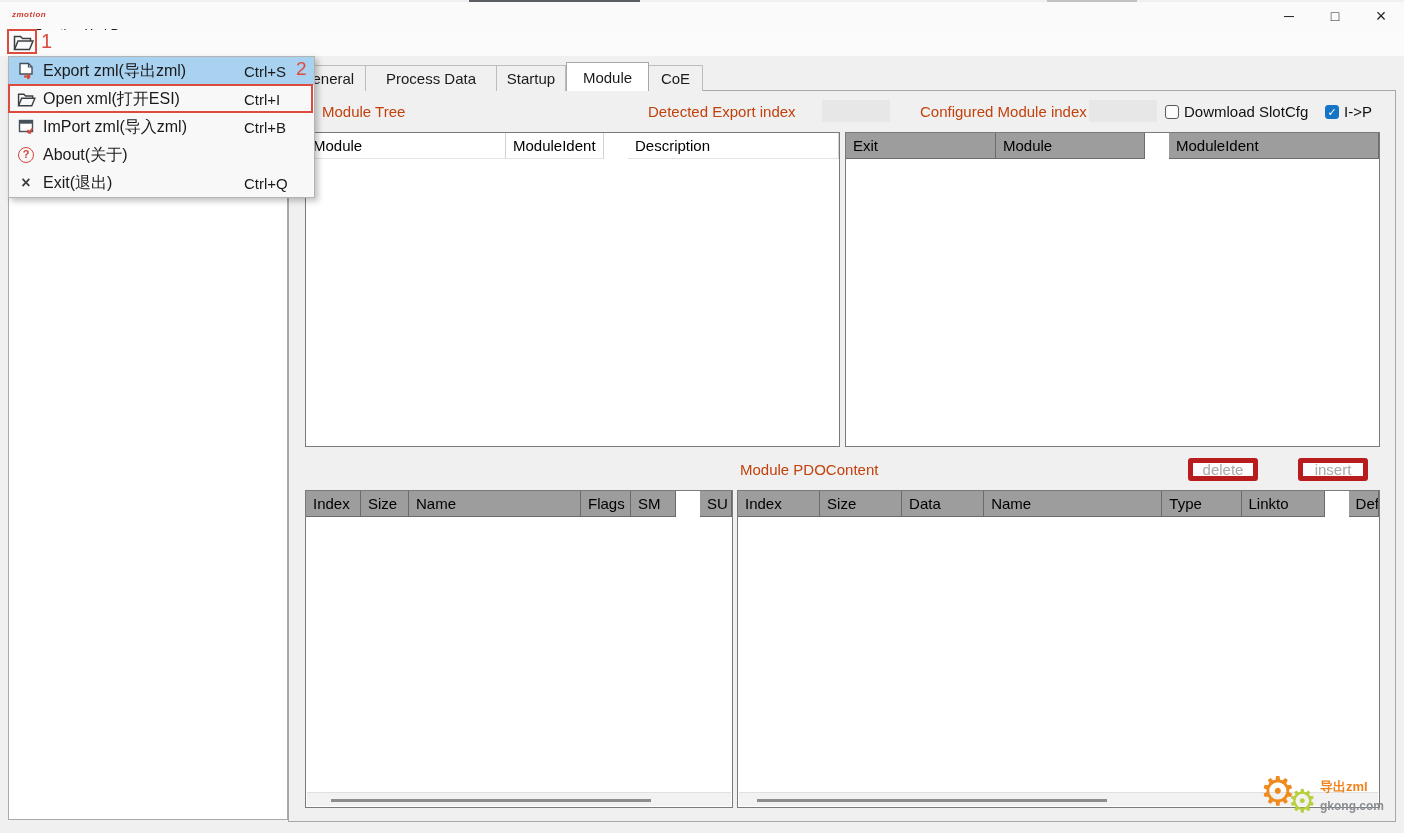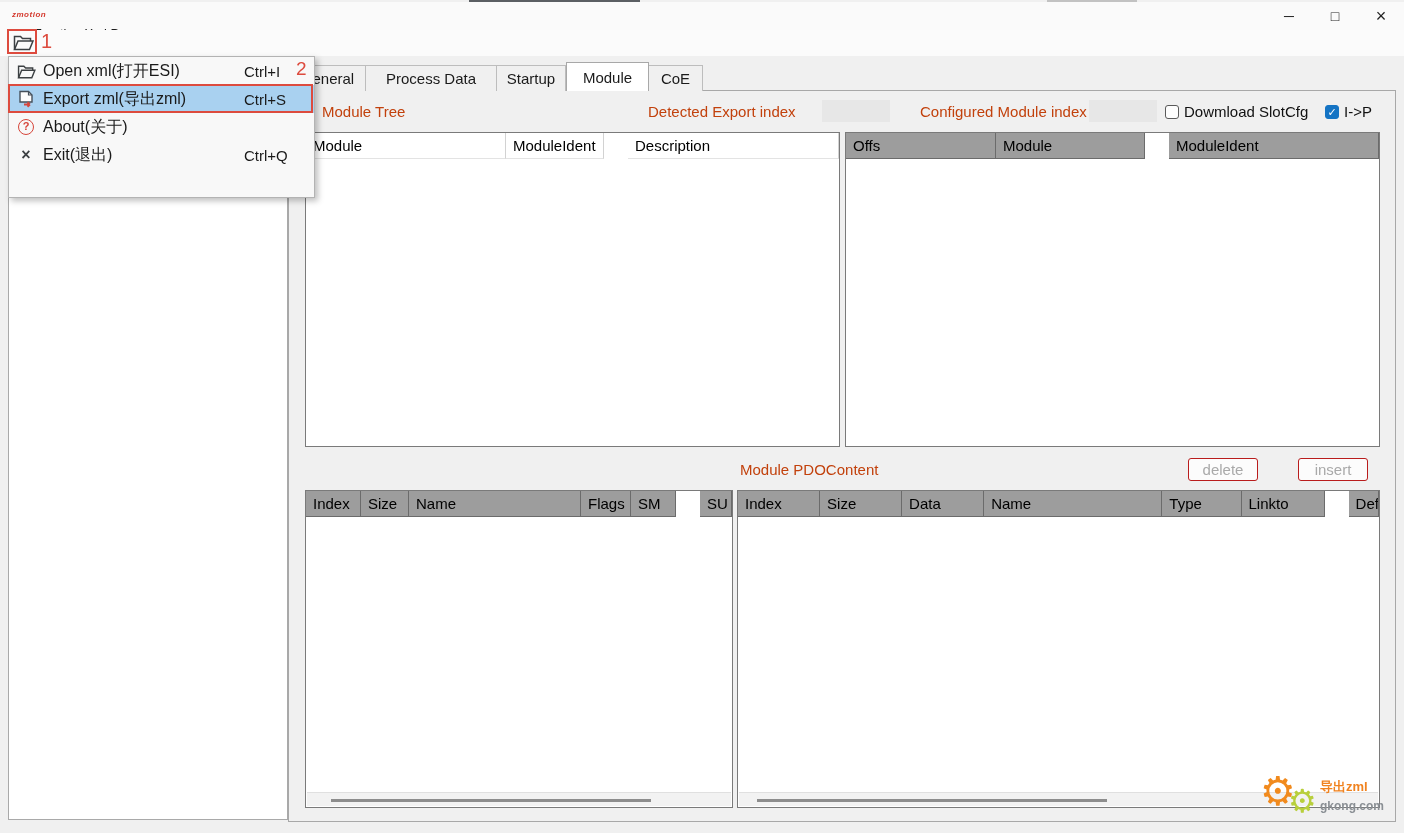--- a/index.html
+++ b/index.html
@@ -69,21 +69,21 @@
   .tbl { position:absolute; background:#ffffff; border:1px solid #7a7a7a; }
   .thead { display:flex; height:26px; }
   .thead.graybar .th { background:#9d9d9d; color:#000; border-right:1px solid #6b6b6b; border-bottom:1px solid #6b6b6b; }
   .thead.whitebar .th { background:#ffffff; color:#000; border-right:1px solid #d2d2d2; border-bottom:1px solid #e3e3e3; }
   .th { display:flex; align-items:center; padding-left:7px; font-size:15px; white-space:nowrap; overflow:hidden; }
   .th:last-child { border-right:none; flex:1 1 auto;margin-left:24px; }
 
   .hscroll { position:absolute; left:1px; right:1px; bottom:1px; height:14px; background:#f2f2f2; border-top:1px solid #e0e0e0; }
   .hthumb { position:absolute; top:6px; height:3px; background:#8d8d8d; }
 
-  .btn { position:absolute; width:70px; height:23px; background:#fcfcfc; border:1px solid #b91c1c; border-radius:3px;
+  .btn { position:absolute; width:70px; height:23px; background:#fcfcfc; border:5px solid #b91c1c; border-radius:3px;
     font-size:15px; color:#a9a9a9; display:flex; align-items:center; justify-content:center; }
 
   
   .watermark { position:absolute; right:6px; bottom:8px; width:140px; height:56px; z-index:70; }
   .gear1 { position:absolute; left:2px; top:2px; font-size:40px; color:#f18a1d; line-height:40px;
     font-family:"DejaVu Sans", sans-serif; }
   .gear2 { position:absolute; left:30px; top:16px; font-size:32px; color:#b8cf3c; line-height:32px;
     font-family:"DejaVu Sans", sans-serif; }
   .wm-text { position:absolute; left:62px; top:8px; }
   .wm-line1 { color:#f0821e; font-size:13px; font-weight:bold; white-space:nowrap; }
@@ -150,21 +150,21 @@
   <div class="tbl" style="left:305px; top:132px; width:535px; height:315px;">
     <div class="thead whitebar">
       <div class="th" style="width:200px">Module</div>
       <div class="th" style="width:98px">ModuleIdent</div>
       <div class="th">Description</div>
     </div>
   </div>
 
   <div class="tbl" style="left:845px; top:132px; width:535px; height:315px;">
     <div class="thead graybar">
-      <div class="th" style="width:150px">Offs</div>
+      <div class="th" style="width:150px">Exit</div>
       <div class="th" style="width:149px">Module</div>
       <div class="th">ModuleIdent</div>
     </div>
   </div>
 
   <div class="lbl" style="left:322px; top:461px;margin-top:32px;">Module PDOList</div>
   <div class="lbl" style="left:740px; top:461px;">Module PDOContent</div>
   <div class="btn" style="left:1188px; top:458px;">delete</div>
   <div class="btn" style="left:1298px; top:458px;">insert</div>
 
@@ -191,43 +191,54 @@
       <div class="th" style="width:82px">Type</div>
       <div class="th" style="width:86px">Linkto</div>
       <div class="th">Def</div>
     </div>
     <div class="hscroll">
       <div class="hthumb" style="left:18px; width:350px;"></div>
     </div>
   </div>
 
   <div class="menu">
-    <div class="menu-item">
-      <span class="mi-icon">
-        <svg width="19" height="15" viewBox="0 0 21 17">
-          <path d="M1.5 15.5 L1.5 2.5 L7.5 2.5 L9.5 4.5 L17.5 4.5 L17.5 7" fill="none" stroke="#3c4043" stroke-width="1.6"></path>
-          <path d="M1.5 15.5 L5 7 L20 7 L16.5 15.5 Z" fill="none" stroke="#3c4043" stroke-width="1.6"></path>
-        </svg>
-      </span>
-      <span class="mi-label">Open xml(打开ESI)</span>
-      <span class="mi-shortcut">Ctrl+I</span>
-    </div>
     <div class="menu-item hl">
       <span class="mi-icon">
         <svg width="17" height="18" viewBox="0 0 17 18">
           <path d="M2 1.5 L10.5 1.5 L14 5 L14 12 L2 12 Z" fill="#fdfdfd" stroke="#46505a" stroke-width="1.4"></path>
           <path d="M10.5 1.5 L10.5 5 L14 5" fill="none" stroke="#46505a" stroke-width="1.2"></path>
           <path d="M6 14.5 L12 14.5 M12 14.5 L9.5 12.3 M12 14.5 L9.5 16.7" fill="none" stroke="#d6453a" stroke-width="1.8"></path>
         </svg>
       </span>
       <span class="mi-label">Export zml(导出zml)</span>
       <span class="mi-shortcut">Ctrl+S</span>
     </div>
     <div class="menu-item">
       <span class="mi-icon">
+        <svg width="19" height="15" viewBox="0 0 21 17">
+          <path d="M1.5 15.5 L1.5 2.5 L7.5 2.5 L9.5 4.5 L17.5 4.5 L17.5 7" fill="none" stroke="#3c4043" stroke-width="1.6"></path>
+          <path d="M1.5 15.5 L5 7 L20 7 L16.5 15.5 Z" fill="none" stroke="#3c4043" stroke-width="1.6"></path>
+        </svg>
+      </span>
+      <span class="mi-label">Open xml(打开ESI)</span>
+      <span class="mi-shortcut">Ctrl+I</span>
+    </div>
+    <div class="menu-item">
+      <span class="mi-icon">
+        <svg width="17" height="17" viewBox="0 0 17 17">
+          <rect x="1.5" y="1.5" width="13" height="11" fill="#fdfdfd" stroke="#46505a" stroke-width="1.4"></rect>
+          <rect x="1.5" y="1.5" width="13" height="3.2" fill="#46505a"></rect>
+          <path d="M14.5 9.5 L10 14 M10 14 L10 10.8 M10 14 L13.2 14" fill="none" stroke="#d6453a" stroke-width="1.6"></path>
+        </svg>
+      </span>
+      <span class="mi-label">ImPort zml(导入zml)</span>
+      <span class="mi-shortcut">Ctrl+B</span>
+    </div>
+    <div class="menu-item">
+      <span class="mi-icon">
           <span class="qmark">?</span>
         </span>
       <span class="mi-label">About(关于)</span>
       <span class="mi-shortcut"></span>
     </div>
     <div class="menu-item">
       <span class="mi-icon">
           <span class="xmark">×</span>
         </span>
       <span class="mi-label">Exit(退出)</span>

